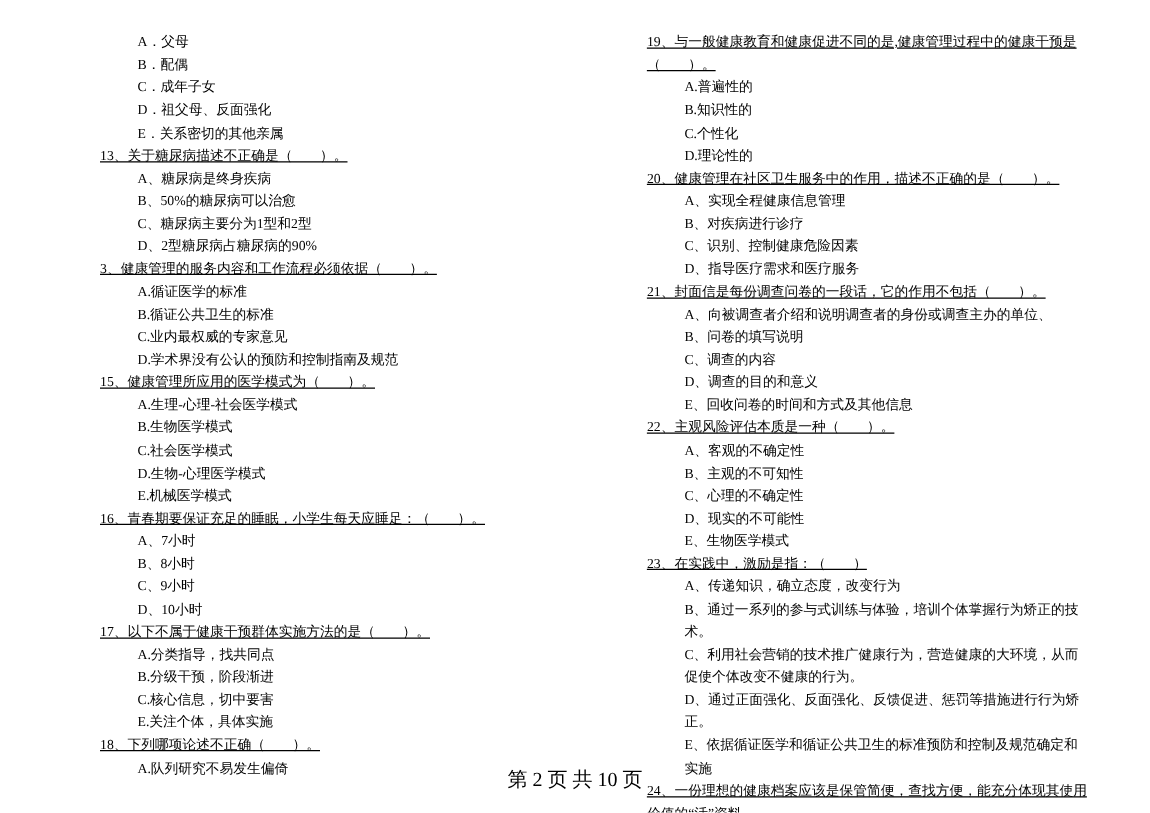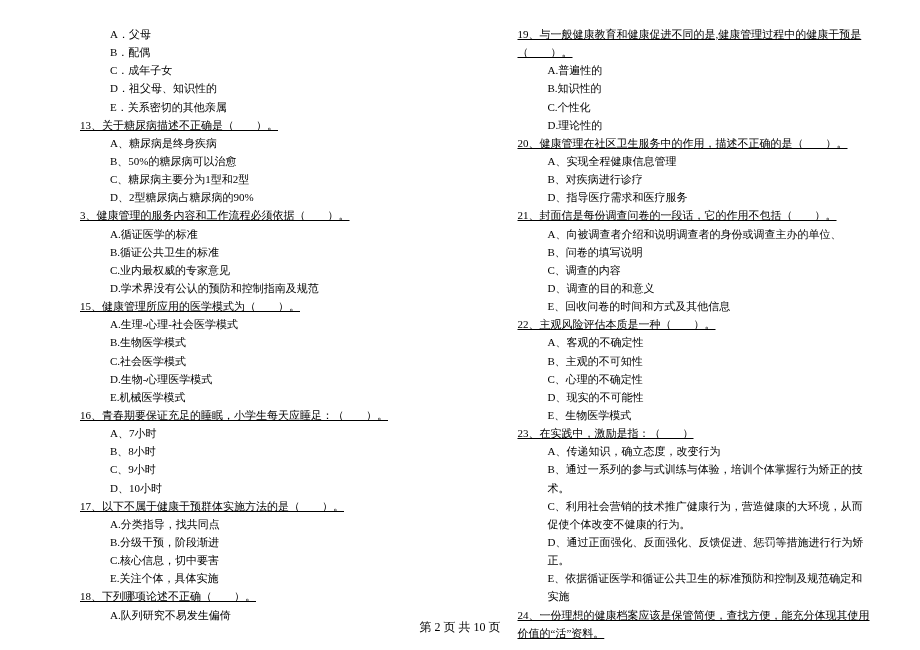--- a/index.html
+++ b/index.html
@@ -31,32 +31,32 @@
     .question {
       padding-left: 30px;
       text-decoration: underline;
     }
     .footer {
       position: absolute;
       bottom: 12px;
       left: 0;
       right: 0;
       text-align: center;
-      font-size: 12px;
+      font-size: 16px;
     }
   </style>
 </head>
 <body>
 
 <div class="columns">
   <div class="col">
     <div class="option">A．父母</div>
     <div class="option">B．配偶</div>
     <div class="option">C．成年子女</div>
-    <div class="option">D．祖父母、知识性的</div>
+    <div class="option">D．祖父母、反面强化</div>
     <div class="option">E．关系密切的其他亲属</div>
 
     <div class="question">13、关于糖尿病描述不正确是（　　）。</div>
     <div class="option">A、糖尿病是终身疾病</div>
     <div class="option">B、50%的糖尿病可以治愈</div>
     <div class="option">C、糖尿病主要分为1型和2型</div>
     <div class="option">D、2型糖尿病占糖尿病的90%</div>
 
     <div class="question">3、健康管理的服务内容和工作流程必须依据（　　）。</div>
     <div class="option">A.循证医学的标准</div>
@@ -91,20 +91,21 @@
   <div class="col">
     <div class="question">19、与一般健康教育和健康促进不同的是,健康管理过程中的健康干预是（　　）。</div>
     <div class="option">A.普遍性的</div>
     <div class="option">B.知识性的</div>
     <div class="option">C.个性化</div>
     <div class="option">D.理论性的</div>
 
     <div class="question">20、健康管理在社区卫生服务中的作用，描述不正确的是（　　）。</div>
     <div class="option">A、实现全程健康信息管理</div>
     <div class="option">B、对疾病进行诊疗</div>
+    <div class="option">C、识别、控制健康危险因素</div>
     <div class="option">D、指导医疗需求和医疗服务</div>
 
     <div class="question">21、封面信是每份调查问卷的一段话，它的作用不包括（　　）。</div>
     <div class="option">A、向被调查者介绍和说明调查者的身份或调查主办的单位、</div>
     <div class="option">B、问卷的填写说明</div>
     <div class="option">C、调查的内容</div>
     <div class="option">D、调查的目的和意义</div>
     <div class="option">E、回收问卷的时间和方式及其他信息</div>
 
     <div class="question">22、主观风险评估本质是一种（　　）。</div>

